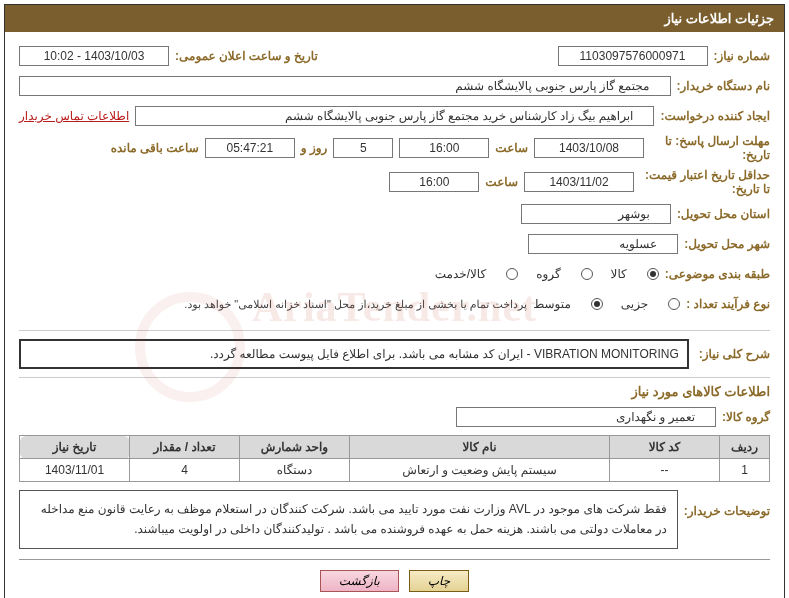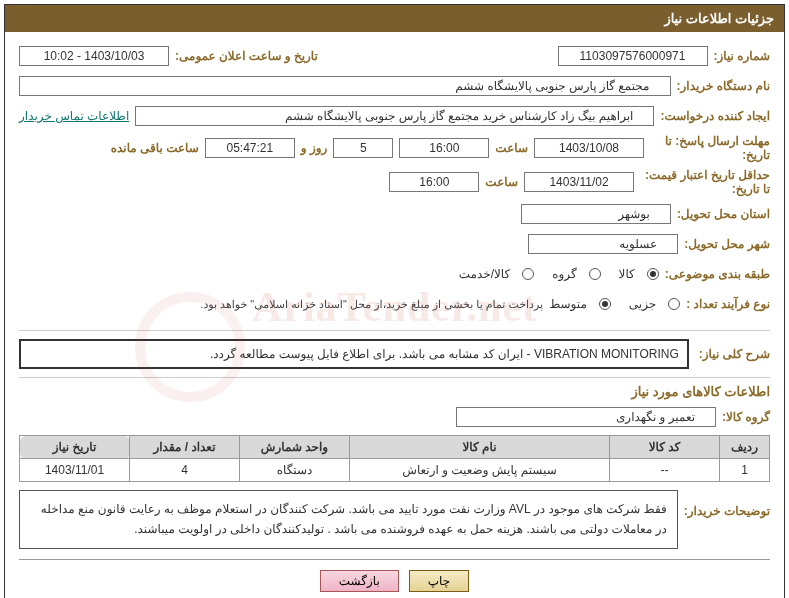--- a/index.html
+++ b/index.html
@@ -45,23 +45,23 @@
   background: #fff;
   padding: 2px 20px;
   min-height: 20px;
   font-size: 12px;
   text-align: center;
   display: inline-flex;
   align-items: center;
   justify-content: center;
 }
 .wide { flex: 1; text-align: right; justify-content: flex-start; }
-.link { color: #0f766e; text-decoration: underline; }
+.link { color: #b91c1c; text-decoration: underline; }
 .radio-group { display: flex; gap: 18px; align-items: center; }
-.radio-item { display: flex; align-items: center; gap: 12px; }
+.radio-item { display: flex; align-items: center; gap: 20px; }
 .radio {
   width: 12px; height: 12px; border: 1px solid #555; border-radius: 50%;
   display: inline-flex; align-items: center; justify-content: center;
 }
 .radio.checked::after { content: ""; width: 6px; height: 6px; background: #333; border-radius: 50%; }
 .note-text { font-size: 11px; color: #444; }
 .section-title {
   background: #fff;
   color: #8b6a2a;
   font-weight: bold;
@@ -102,20 +102,21 @@
   border-top: 1px solid #999;
   margin-top: 10px;
 }
 .btn {
   border: 1px solid #7a5c13;
   background: linear-gradient(#f7eac5, #e4d293);
   padding: 3px 18px;
   font-family: inherit;
   font-size: 12px;
   cursor: pointer;
+  font-style: italic;
 }
 .btn.pink {
   background: linear-gradient(#f8d7e0, #eeb4c6);
   border-color: #a55;
 }
 .spacer { flex: 1; }
 .w60 { min-width: 60px; }
 .w90 { min-width: 90px; }
 .w110 { min-width: 110px; }
 .w150 { min-width: 150px; }

